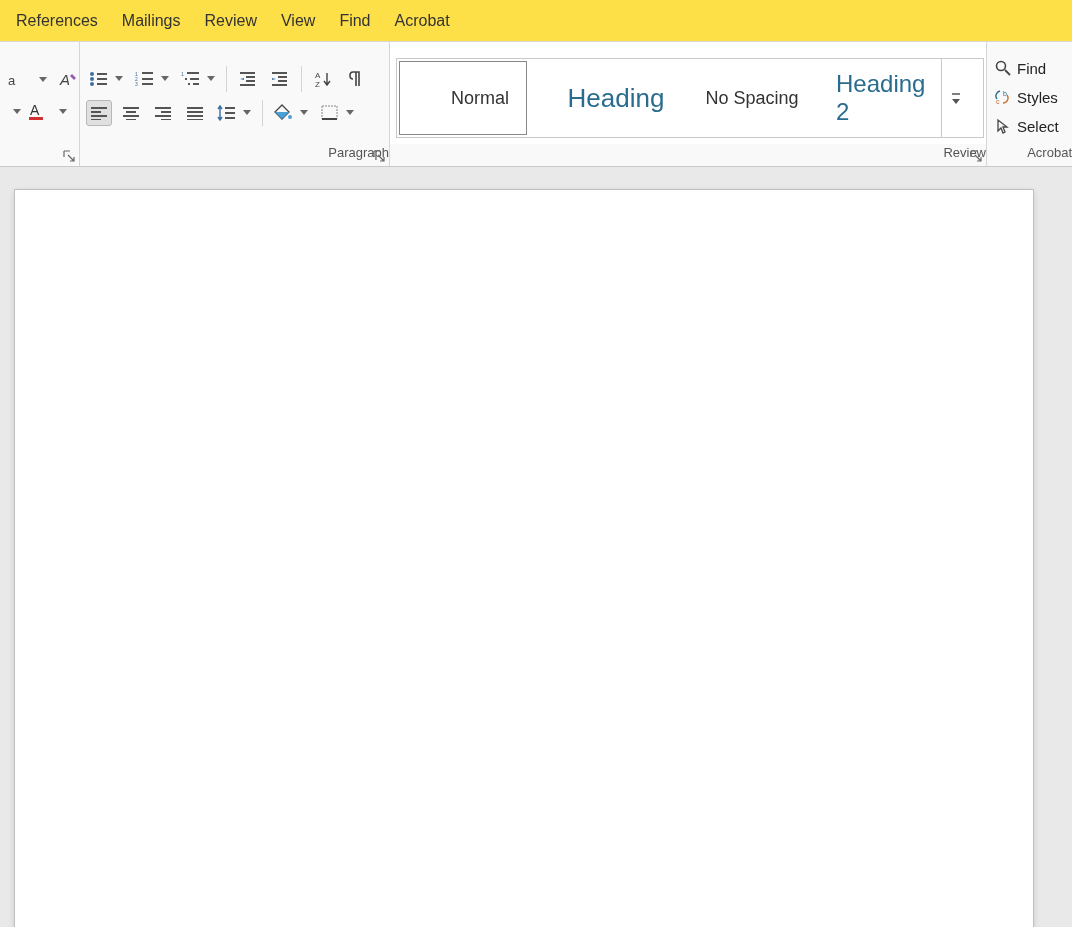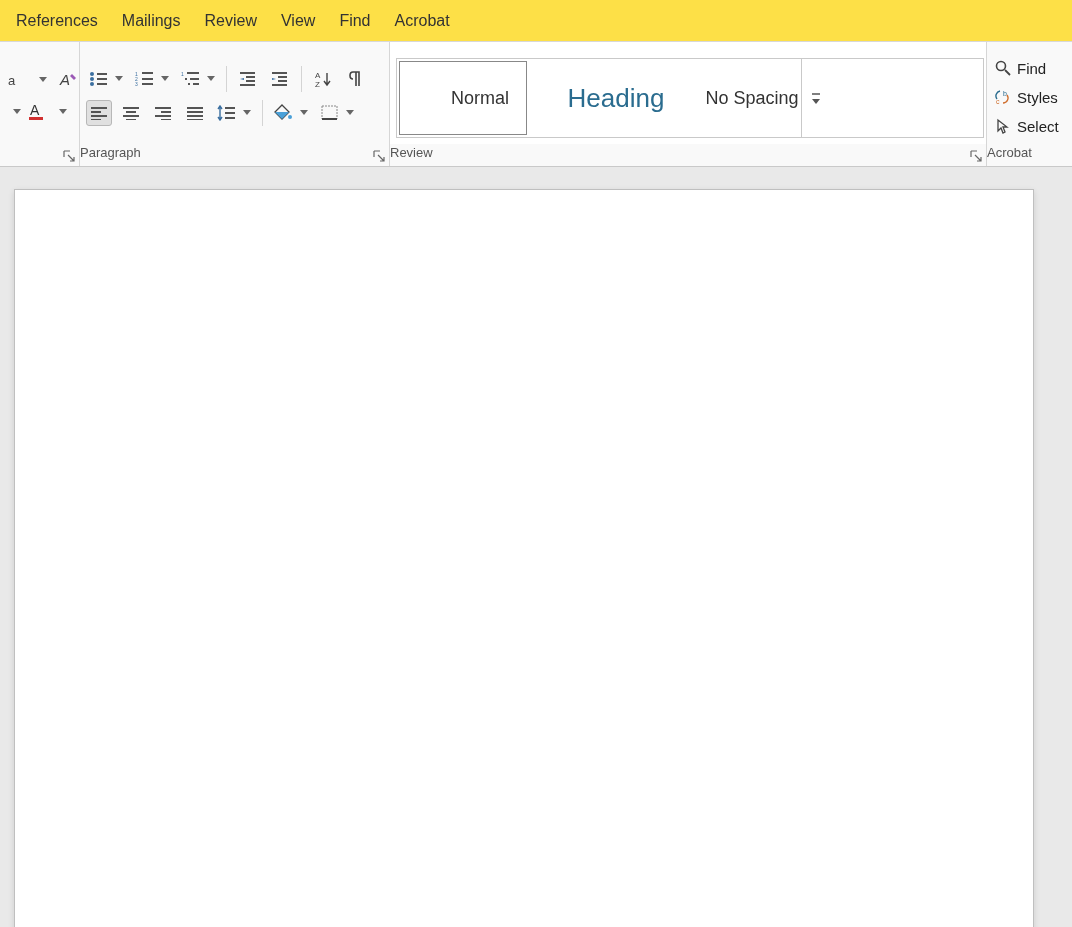--- a/index.html
+++ b/index.html
@@ -42,21 +42,21 @@
   }
   .group-body {
     flex: 1;
     display: flex;
     align-items: center;
     padding: 6px 6px 0 6px;
   }
   .group-label {
     font-size: 13px;
     color: #555;
-    text-align: left;
+    text-align: right;
     height: 22px;
     line-height: 18px;
     position: relative;
   }
   .dialog-launcher {
     position: absolute;
     right: 4px;
     bottom: 4px;
     width: 12px;
     height: 12px;
@@ -369,20 +369,21 @@
     </div>
   </div>
 
   <div class="group styles-group">
     <div class="group-body">
       <div class="styles-outer">
         <div class="styles-wrap">
           <div class="style-tile selected">Normal</div>
           <div class="style-tile heading" style="width:140px">Heading</div>
           <div class="style-tile">No Spacing</div>
+          <div class="style-tile heading2" style="width:140px">Heading 2</div>
           <div class="styles-more">
             <svg width="12" height="16" viewBox="0 0 12 16">
               <line x1="2" y1="4" x2="10" y2="4" stroke="#555" stroke-width="1.5"></line>
               <path d="M2 9 L10 9 L6 14 Z" fill="#555"></path>
             </svg>
           </div>
         </div>
       </div>
     </div>
     <div class="group-label">

